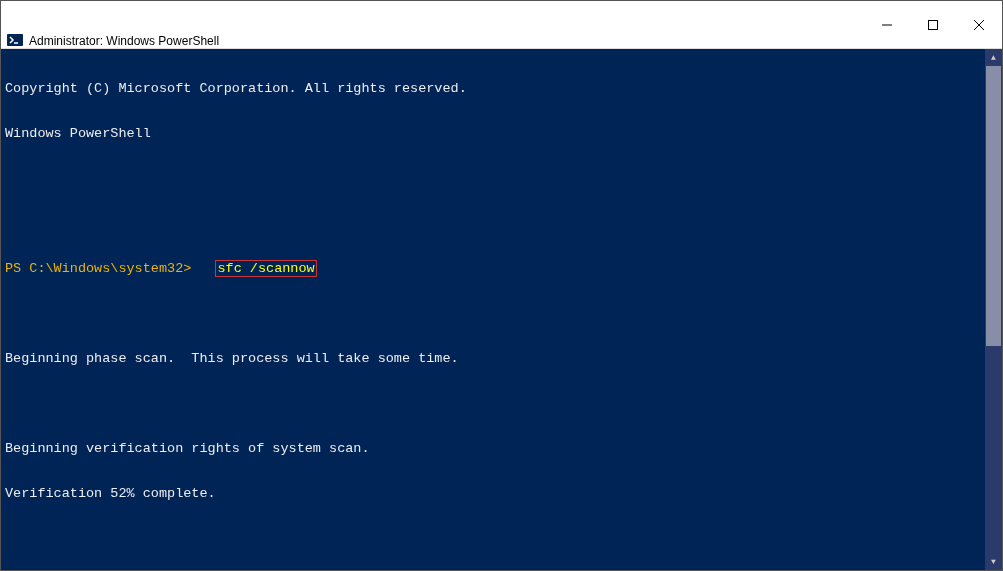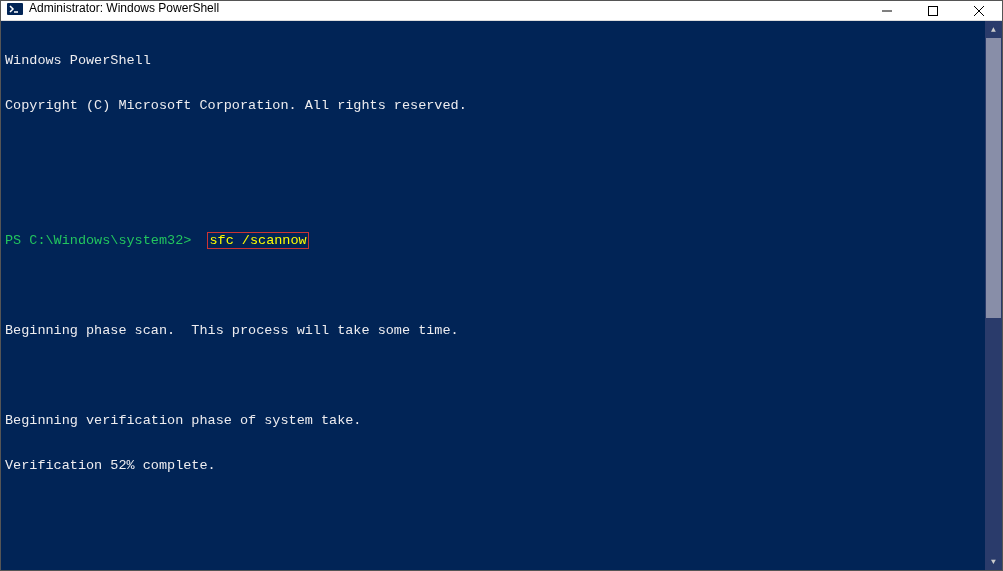--- a/index.html
+++ b/index.html
@@ -11,24 +11,24 @@
       overflow: hidden;
     }
     .window {
       width: 100%;
       height: 100%;
       display: flex;
       flex-direction: column;
       border: 1px solid #555;
     }
     .titlebar {
-      height: 20px;
+      height: 48px;
       background: #fff;
       display: flex;
-      align-items: flex-start;
+      align-items: flex-end;
       border-bottom: 1px solid #ddd;
     }
     .titlebar-icon {
       width: 16px;
       height: 16px;
       margin: 0 6px;
       display: flex;
       align-items: center;
       justify-content: center;
     }
@@ -58,23 +58,23 @@
       background: #012456;
       color: #eeedf0;
       font-size: 13.5px;
       line-height: 15px;
       padding: 2px 4px;
       overflow: hidden;
       white-space: pre;
       position: relative;
     }
     .line { white-space: pre; min-height: 15px; }
-    .prompt { color: #22c55e; }
+    .prompt { color: #eab308; }
     .cmd { color: #ffff00; }
-    .hl { border: 1px solid #cc3333; padding: 0 1px; margin: -1px 8px; display: inline-block; }
+    .hl { border: 1px solid #cc3333; padding: 0 1px; margin: -1px 16px; display: inline-block; }
     .scrollbar-v {
       position: absolute;
       right: 0; top: 0; bottom: 0;
       width: 17px;
       background: #2a3b6b;
     }
     .scrollbar-thumb {
       position: absolute;
       left: 1px; right: 1px;
       top: 17px;
@@ -118,29 +118,29 @@
         </div>
       <div class="titlebar-btn close">
           <svg width="10" height="10">
             <line x1="0" y1="0" x2="10" y2="10" stroke="#000" stroke-width="1"></line>
             <line x1="10" y1="0" x2="0" y2="10" stroke="#000" stroke-width="1"></line>
           </svg>
         </div>
     </div>
   </div>
   <div class="terminal">
+    <div class="line">Copyright (C) Microsoft Corporation. All rights reserved.</div>
     <div class="line">Windows PowerShell</div>
-    <div class="line">Copyright (C) Microsoft Corporation. All rights reserved.</div>
     <div class="line"> </div>
     <div class="line"> </div>
     <div class="line"><span class="prompt">PS C:\Windows\system32&gt; </span><span class="hl"><span class="cmd">sfc /scannow</span></span></div>
     <div class="line"> </div>
     <div class="line">Beginning phase scan.  This process will take some time.</div>
     <div class="line"> </div>
-    <div class="line">Beginning verification phase of system take.</div>
+    <div class="line">Beginning verification rights of system scan.</div>
     <div class="line">Verification 52% complete.</div>
     <div class="line"> </div>
     
     
     
     
     
     
     
     

